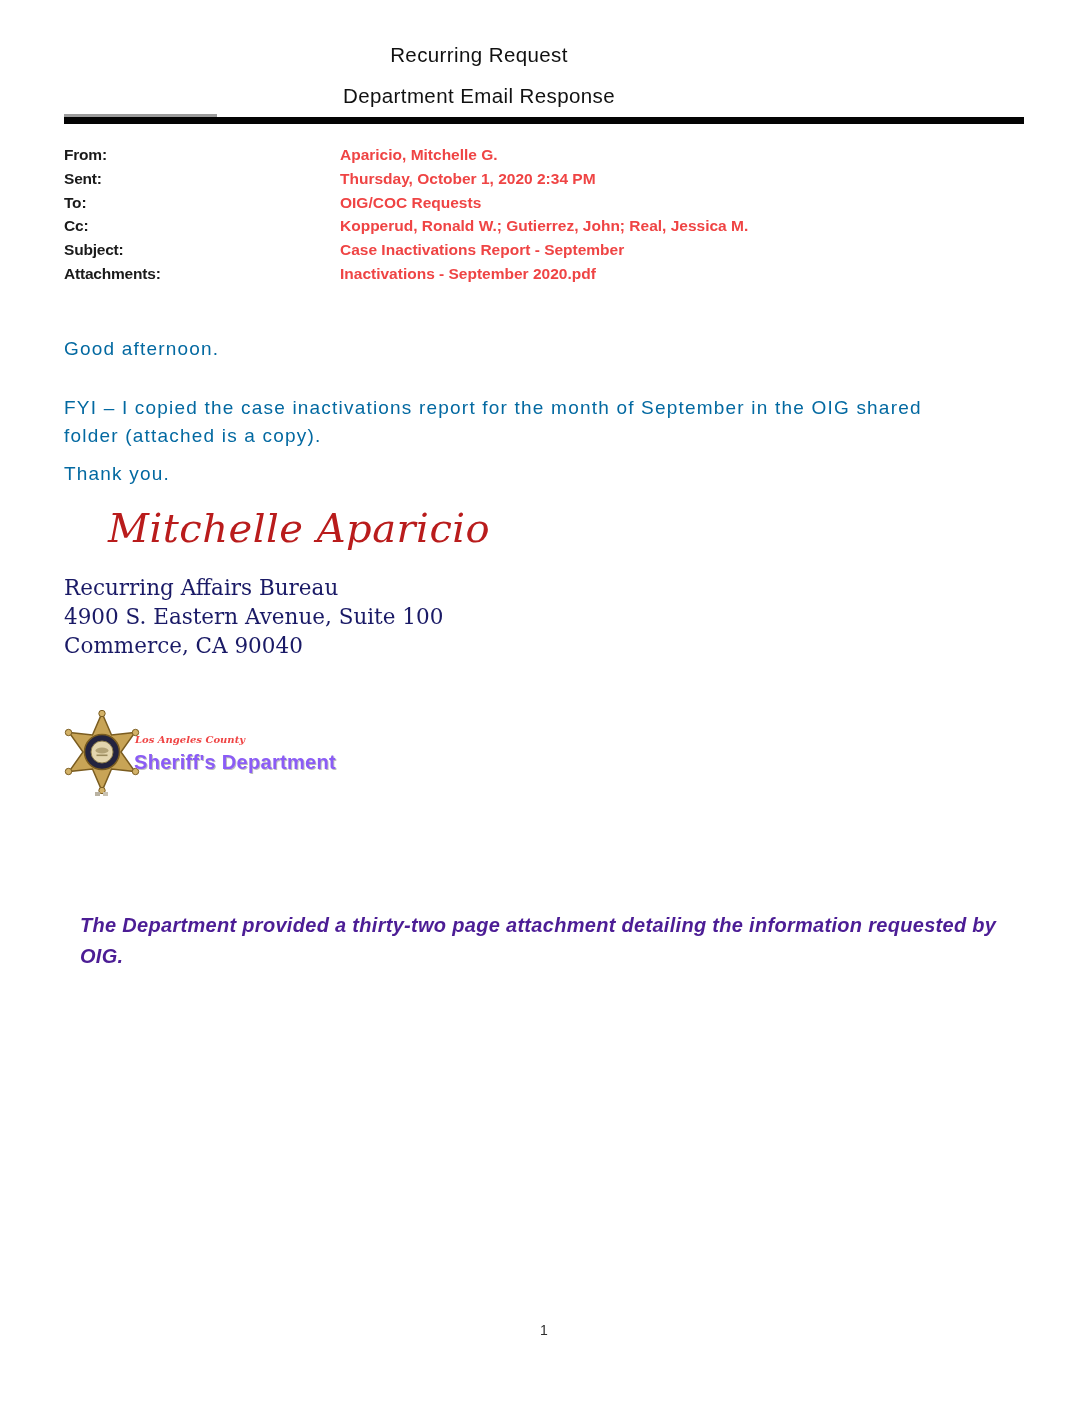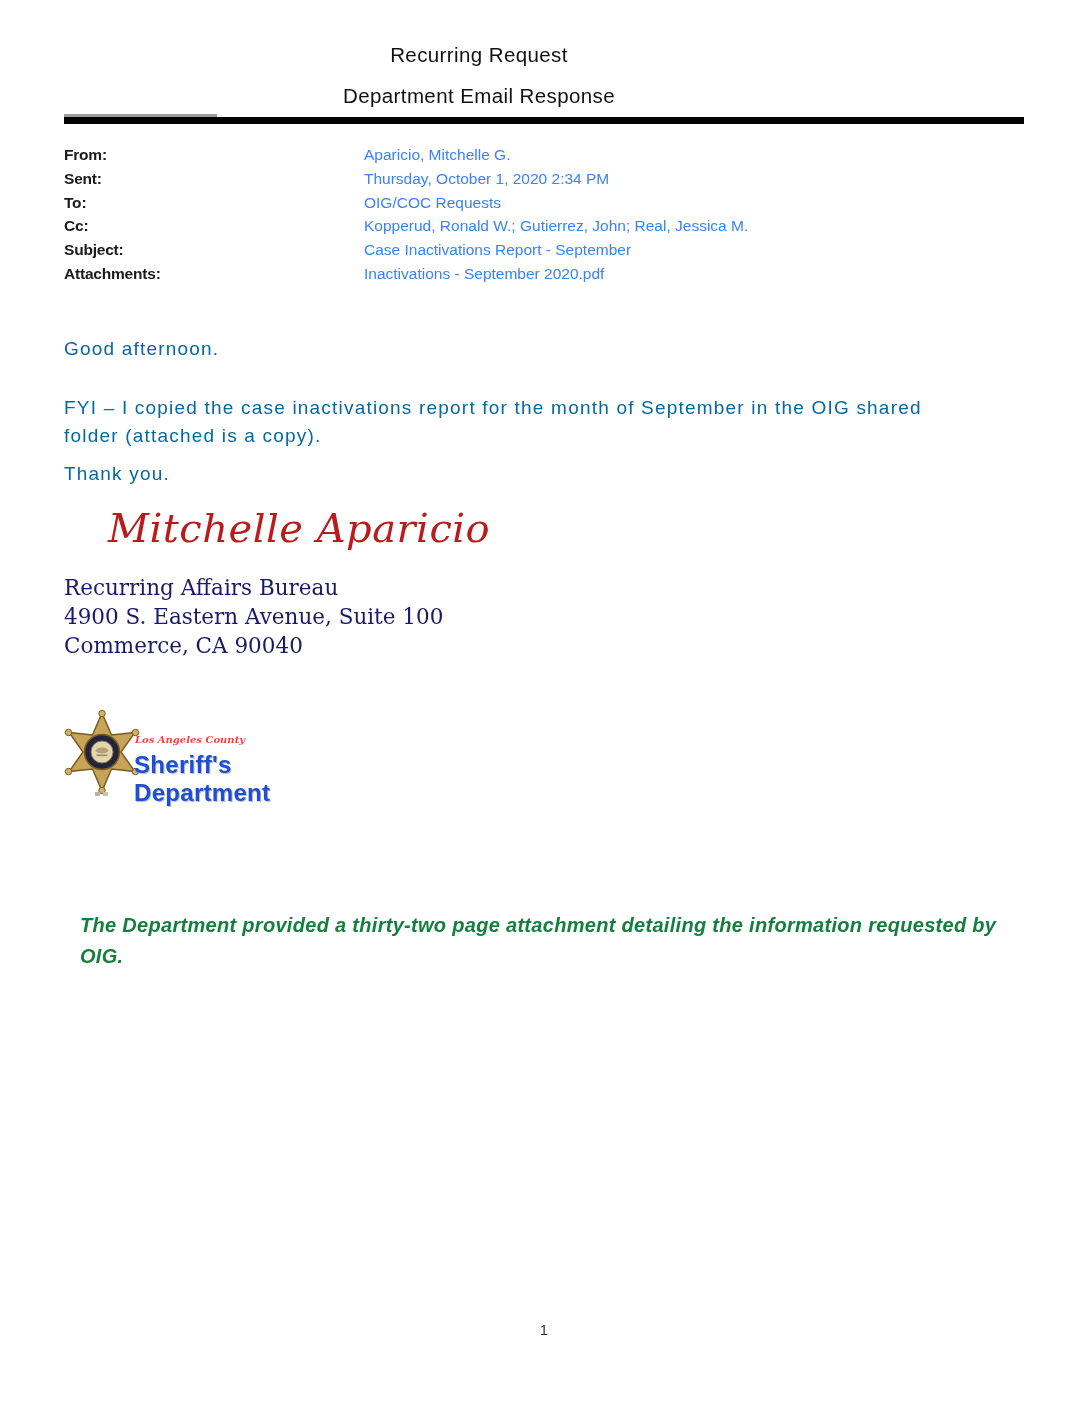--- a/index.html
+++ b/index.html
@@ -48,29 +48,29 @@
   
   .email-header {
     position: absolute;
     left: 64px;
     top: 143px;
     width: 900px;
     font-size: 15.5px;
     line-height: 23.8px;
     color: #262626;
   }
-  .field-row { display: flex; gap: 24px; }
+  .field-row { display: flex; }
   .field-label {
     width: 276px;
     flex: 0 0 276px;
     font-weight: bold;
     color: #1a1a1a;
     letter-spacing: -0.2px;
   }
-  .field-value { color: #3b82f6; }
+  .field-value { color: #ef4444; font-weight: bold; }
 
   
   .body-text {
     position: absolute;
     left: 64px;
     color: #0369a1;
     font-size: 19px;
     letter-spacing: 1.2px;
     line-height: 28px;
   }
@@ -117,37 +117,37 @@
     font-style: italic;
     font-weight: bold;
     font-size: 10px;
     color: #ef4444;
   }
   .logo-text-2 {
     position: absolute;
     left: 72px;
     top: 41px;
     font-weight: bold;
-    font-size: 24px;
-    color: #1d4ed8;
+    font-size: 20px;
+    color: #8b5cf6;
     letter-spacing: 0.3px;
     text-shadow: 1px 1px 0 #bdbdbd;
   }
 
   
   .annotation {
     position: absolute;
     left: 80px;
     top: 910px;
     width: 956px;
     font-weight: bold;
     font-style: italic;
     font-size: 20px;
     line-height: 31px;
-    color: #15803d;
+    color: #4c1d95;
     letter-spacing: 0.3px;
   }
 
   
   .page-number {
     position: absolute;
     left: 0;
     top: 1322px;
     width: 100%;
     text-align: center;

